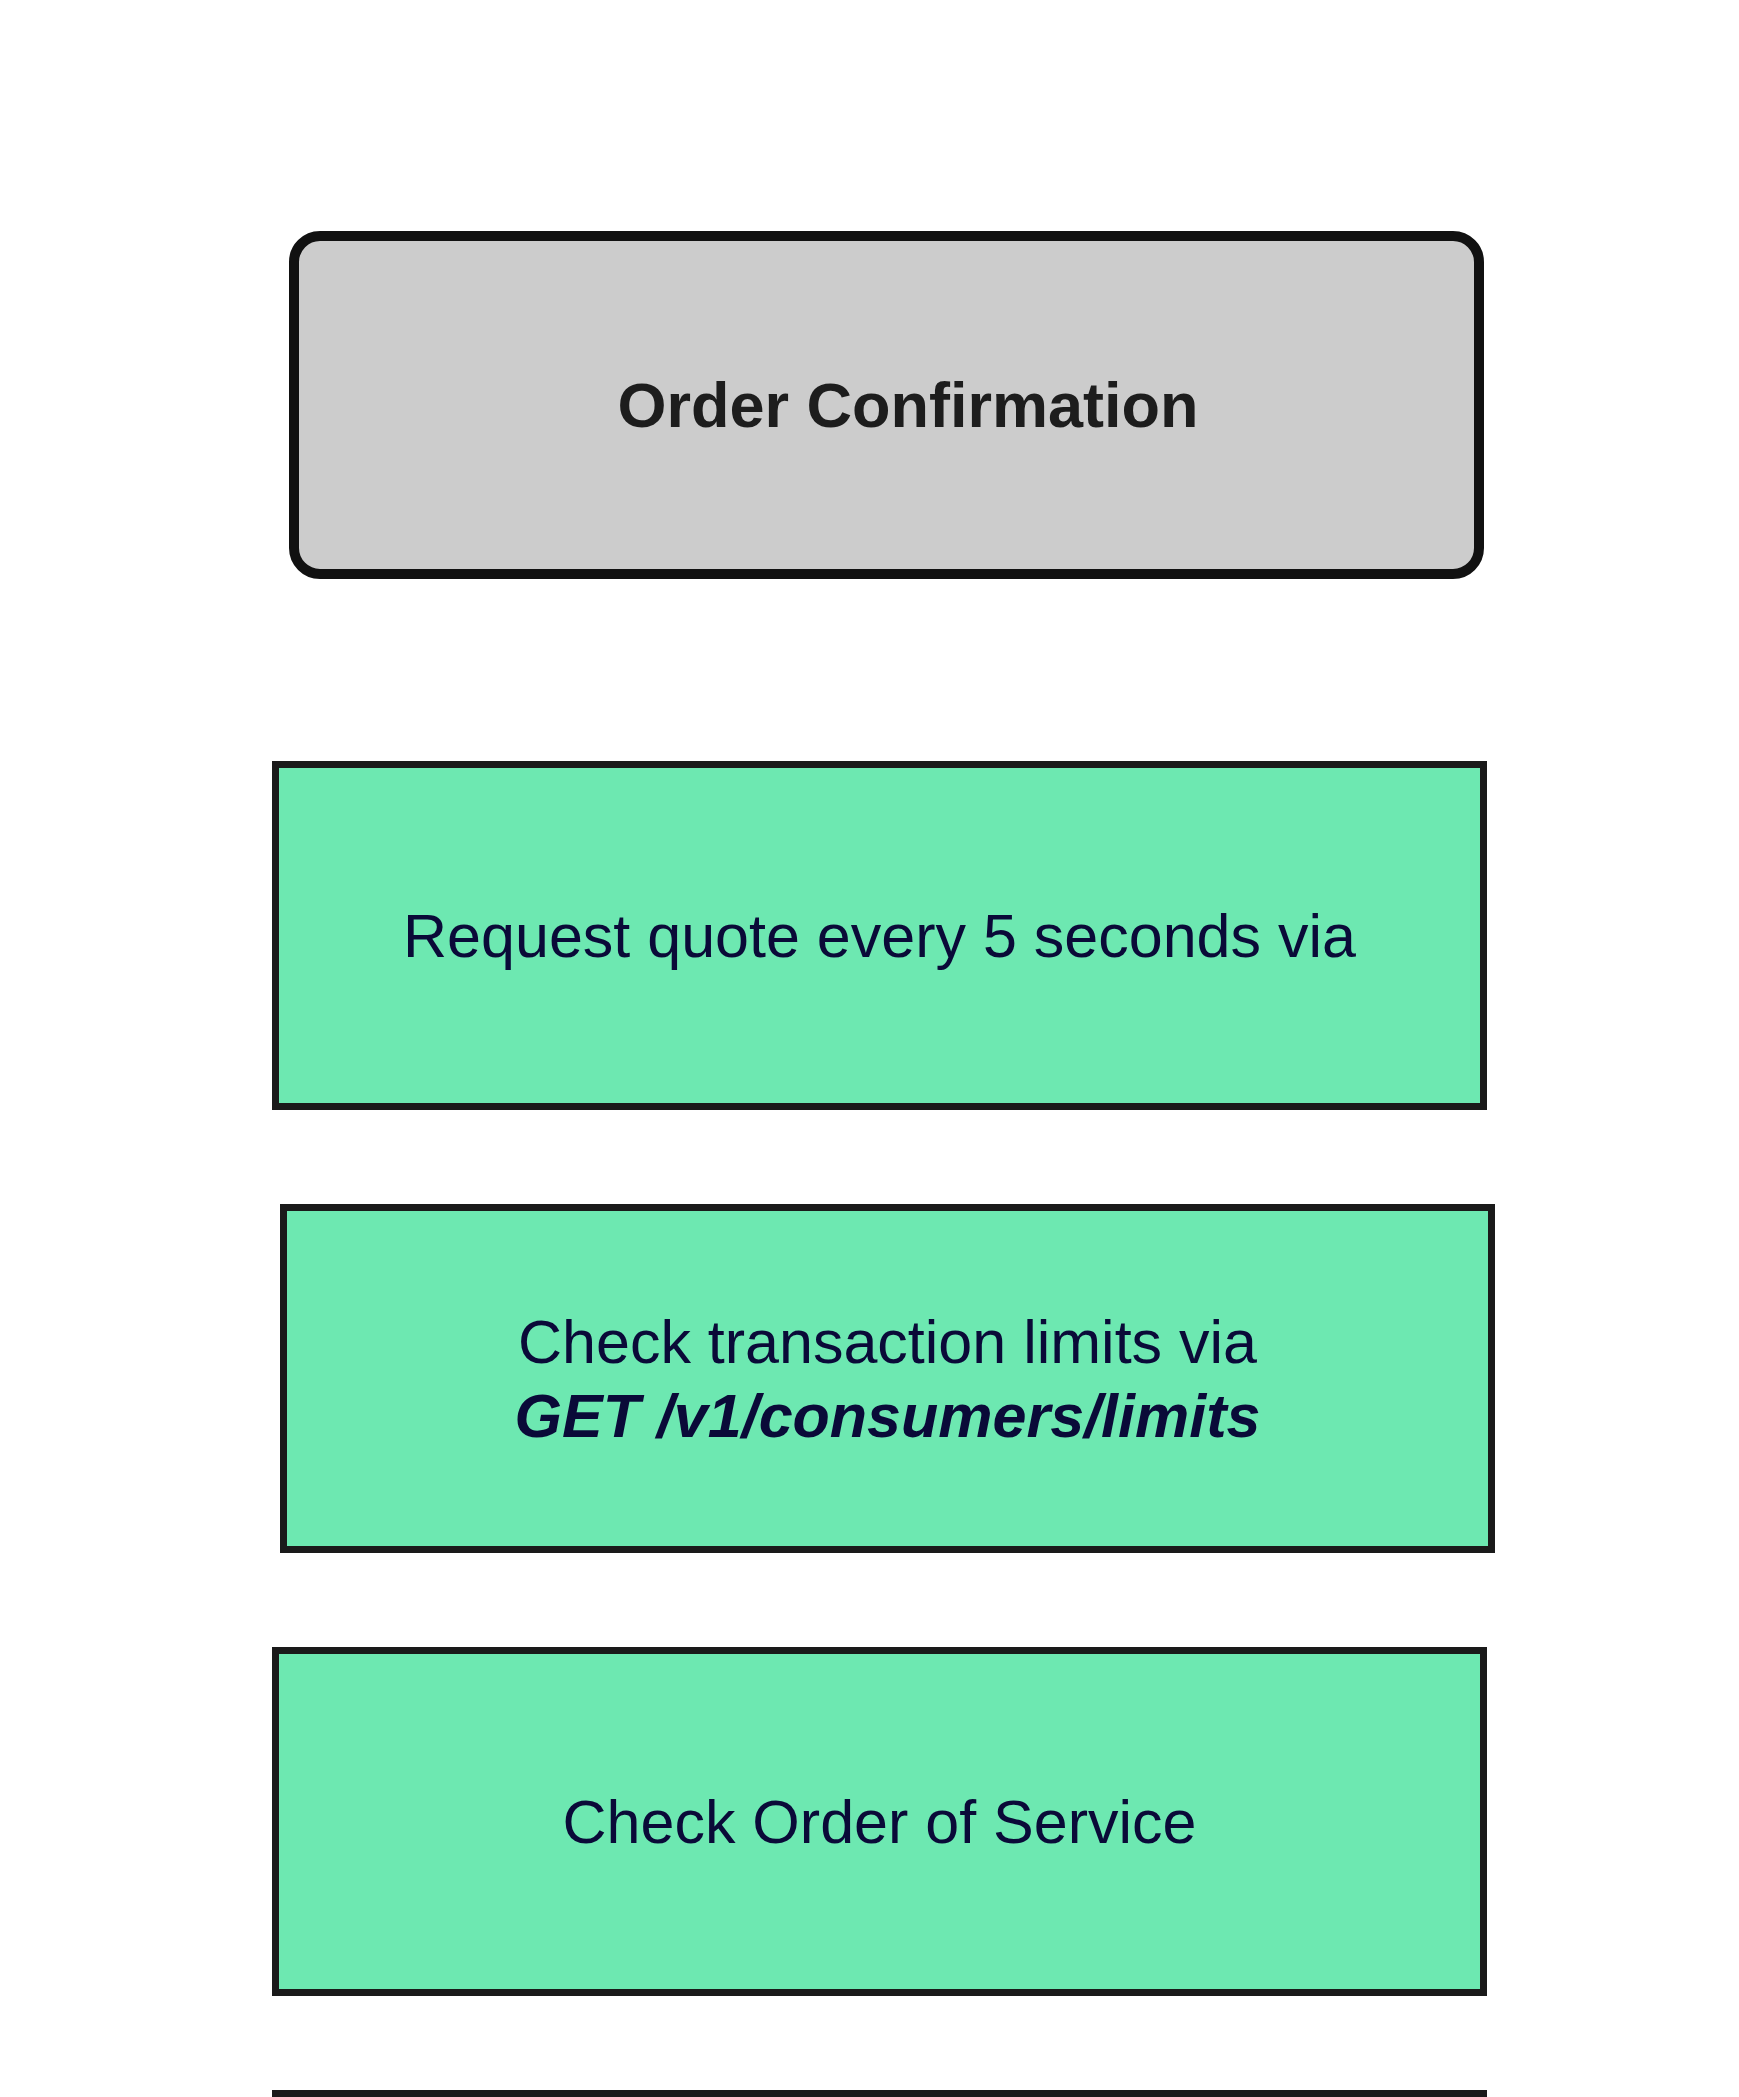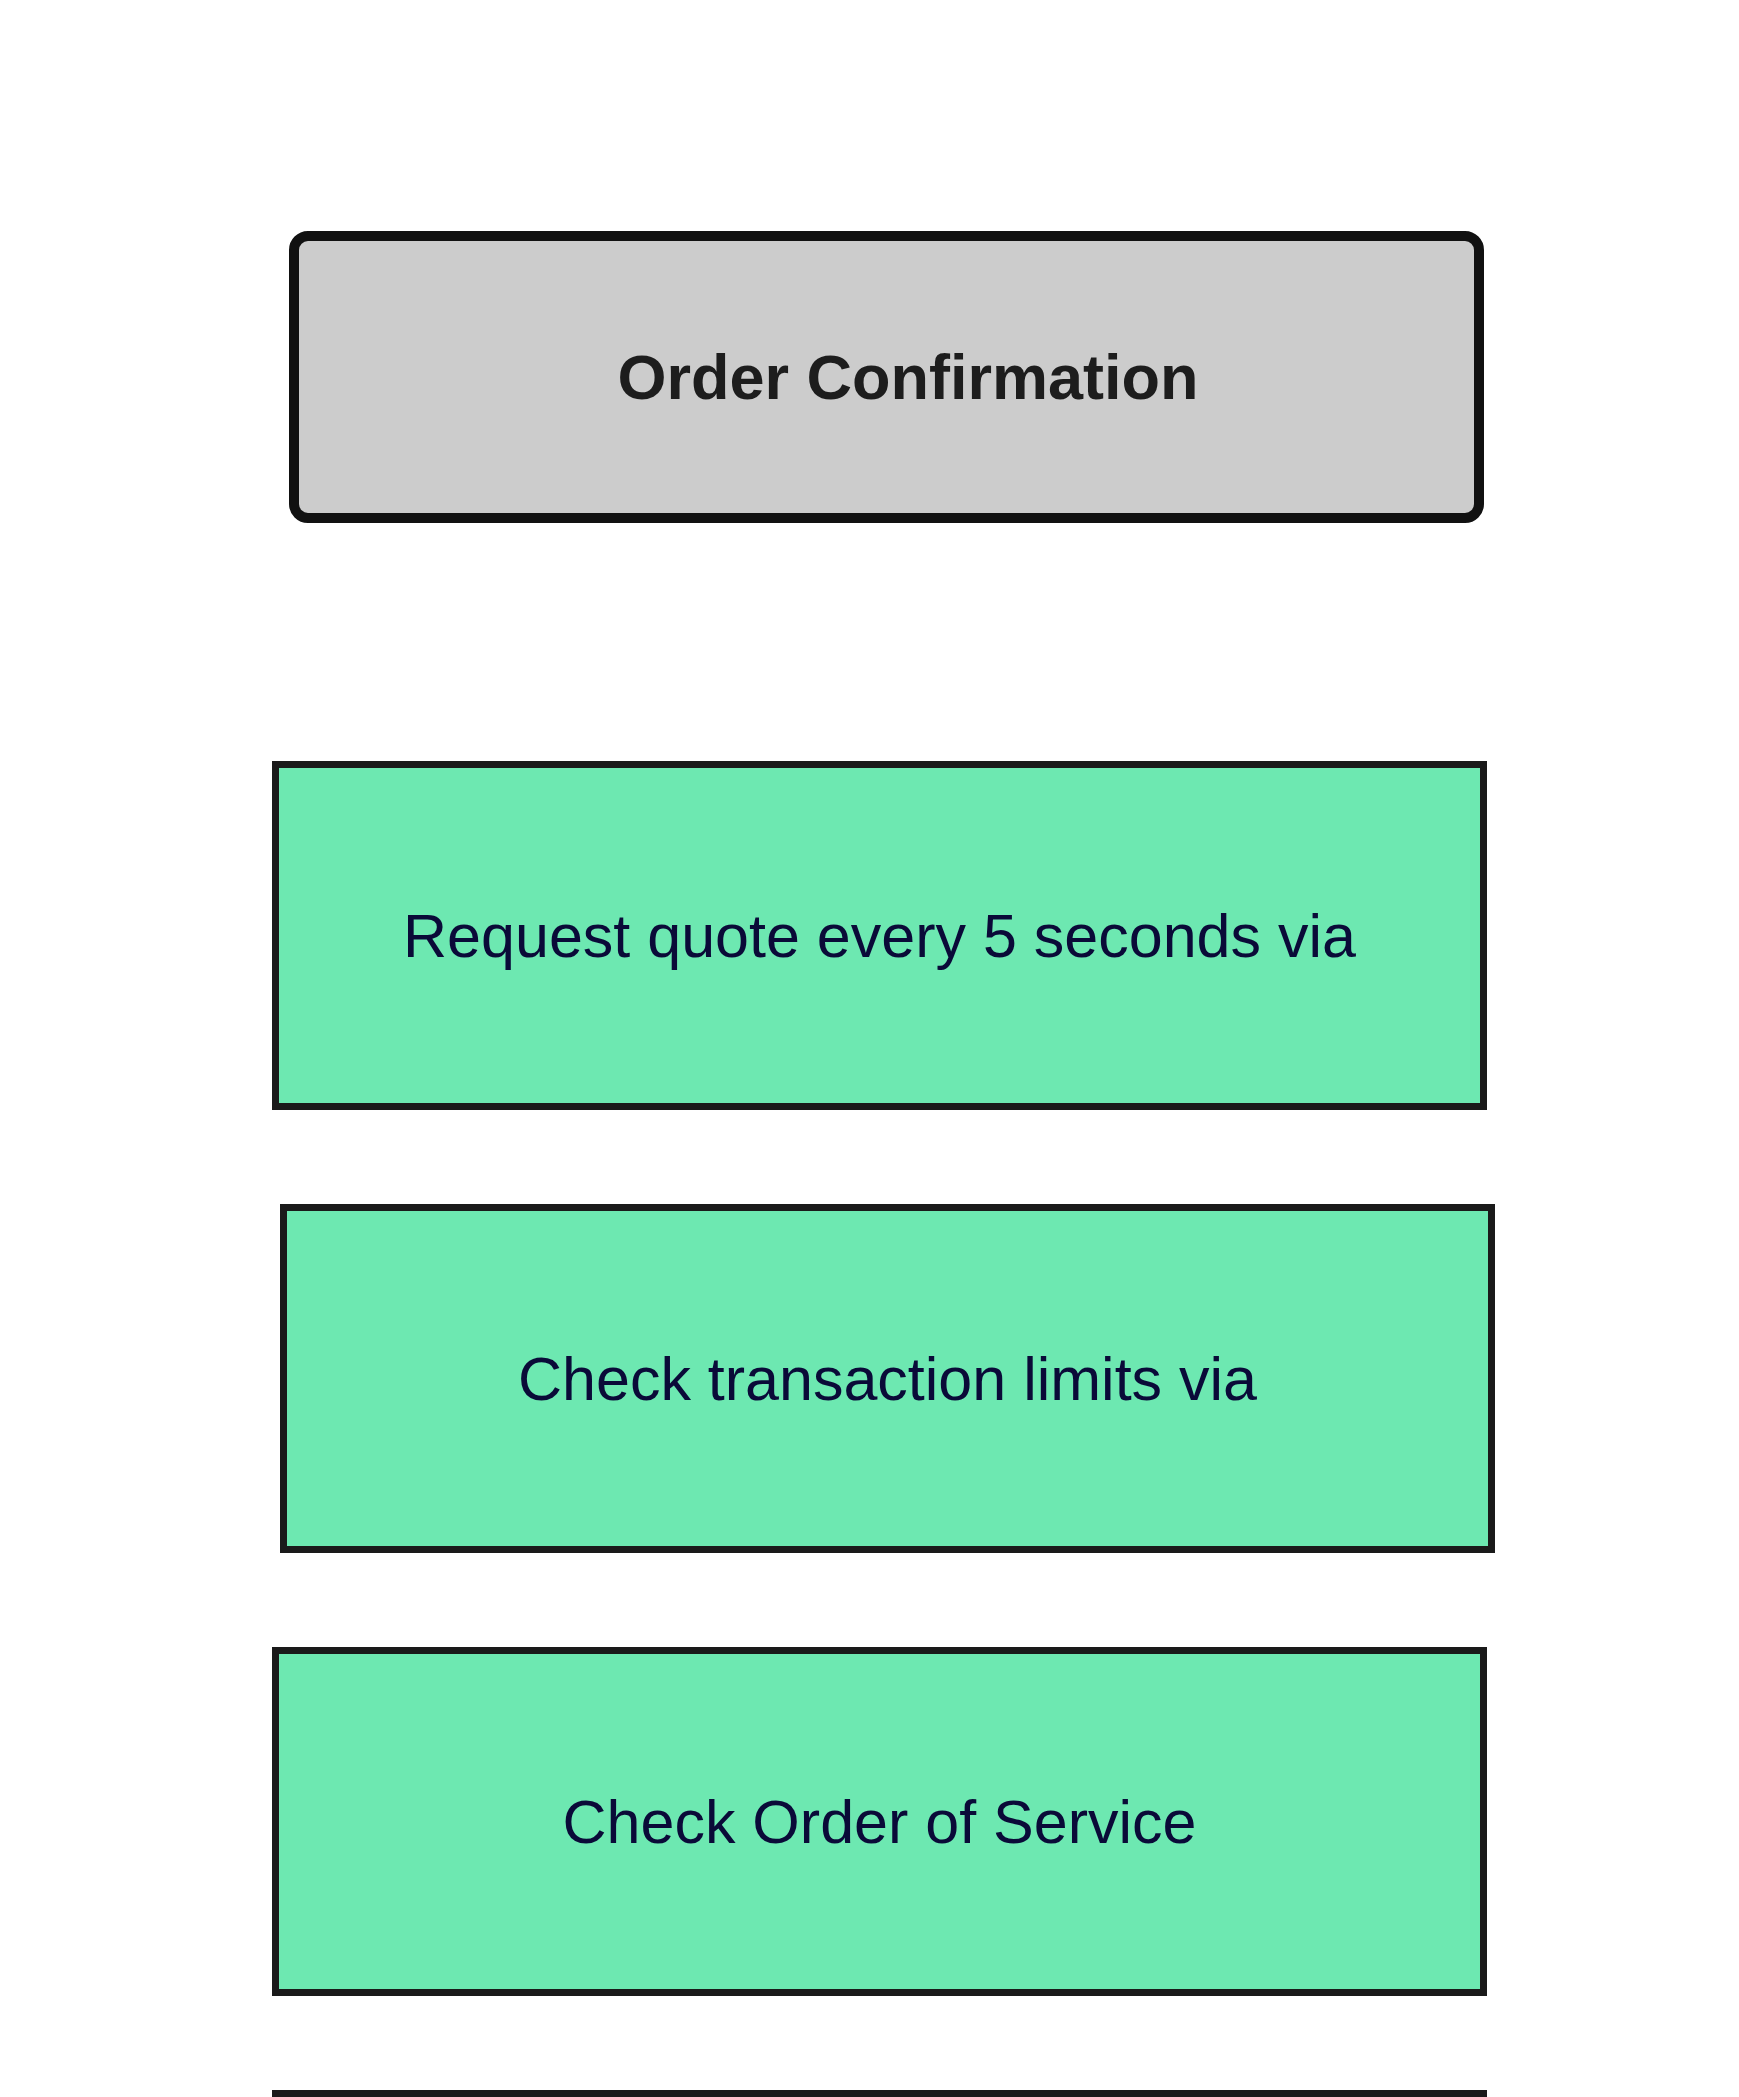--- a/index.html
+++ b/index.html
@@ -26,24 +26,24 @@
   .node .line {
     font-size: 61px;
     line-height: 74px;
     color: var(--process-text, #0a0a38);
     white-space: nowrap;
   }
   .terminal {
     left: 289px;
     top: 231px;
     width: 1195px;
-    height: 292px;
+    height: 348px;
     background: var(--terminal-fill, #cccccc);
     border: 10.5px solid var(--terminal-border, #111111);
-    border-radius: 19px;
+    border-radius: 31px;
     padding-left: 43px;
   }
   .terminal .line {
     font-weight: 700;
     font-size: 63px;
     color: var(--terminal-text, #1d1d1d);
   }
   .process {
     left: 272px;
     width: 1215px;
@@ -68,20 +68,21 @@
   <div class="node terminal">
     <div class="line">Order Confirmation</div>
   </div>
 
   <div class="node process p1">
     <div class="line">Request quote every 5 seconds via</div>
   </div>
 
   <div class="node process p2">
     <div class="line">Check transaction limits via</div>
+    <div class="line code">GET /v1/consumers/limits</div>
   </div>
 
   <div class="node process p3">
     <div class="line">Check Order of Service</div>
   </div>
 
   <div class="node process p4">
     
     
   </div>

